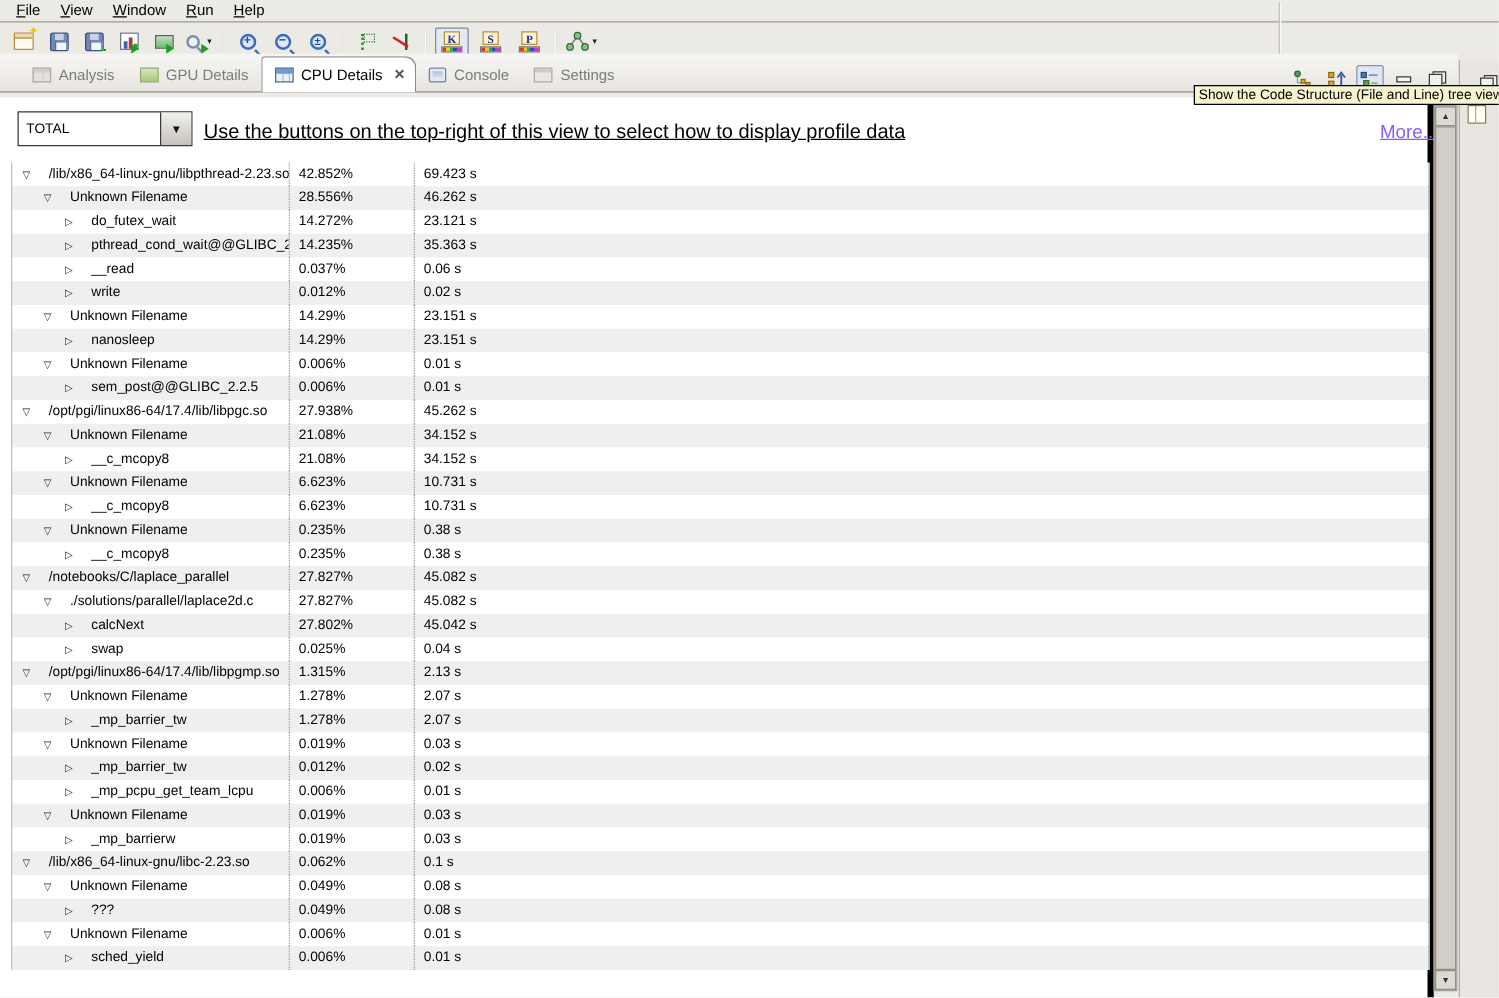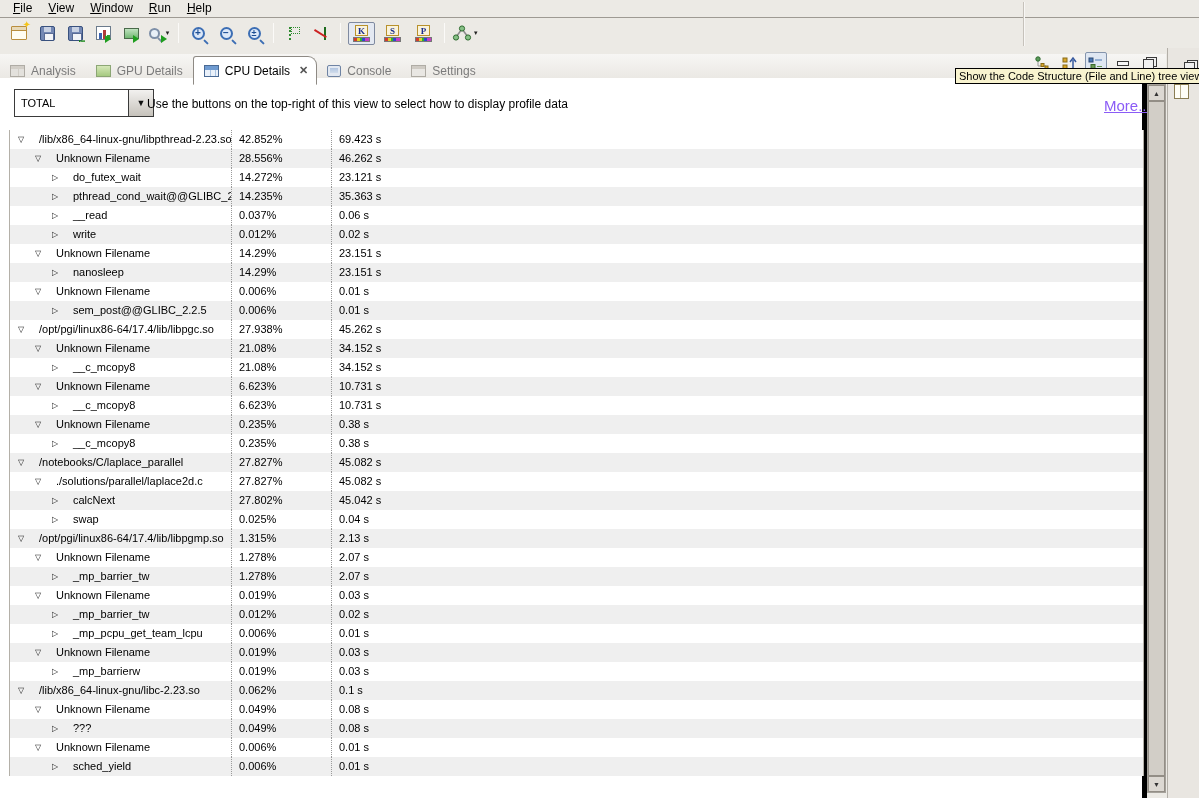--- a/index.html
+++ b/index.html
@@ -55,22 +55,22 @@
   .ksp.pressed { border:1px solid #7f8aa0; background:#e4e9f2; }
   .ksp .lt { width:13px; height:11px; border:1px solid #b8912c; background:#faf3da; color:#1c2f8f;
              font-size:9px; font-weight:bold; line-height:10px; text-align:center; font-family:"Liberation Serif",serif; }
   .ksp .bar { margin-top:1px; width:17px; height:5px; border:1px solid #777;
               background:linear-gradient(90deg,#d43c2c 0 20%,#ddd22c 20% 40%,#2cb42c 40% 55%,#2c48cc 55% 75%,#c43cc4 75% 100%); }
 
   
   #persp-divider { position:absolute; left:1023px; top:2px; height:44px; border-left:1px solid #c6c2bb; border-right:1px solid #f8f7f5; }
 
   
-  #tabbar { position:absolute; top:54px; left:0; width:1166px; height:31px; background:linear-gradient(#f7f6f4,#e8e5e0);
-            border-bottom:1px solid #8e8a84; display:flex; align-items:flex-end; padding-left:0; }
+  #tabbar { position:absolute; top:43px; left:0; width:1166px; height:31px; background:linear-gradient(#f7f6f4,#e8e5e0);
+            border-bottom:1px solid #8e8a84; display:flex; align-items:flex-end; padding-left:16px; }
   .tab { height:26px; display:flex; align-items:center; padding:0 10px; font-size:12px; color:#7b7b7b; gap:6px; position:relative; }
   .tab.active { background:#fff; border:1px solid #8e8a84; border-bottom:1px solid #fff; border-radius:3px 9px 0 0;
                 color:#000; height:29px; margin-bottom:-1px; z-index:2; padding-right:8px; }
   .tab-close { color:#555; font-size:11px; font-weight:bold; margin-left:3px; }
   .t-icn { display:inline-block; }
   .tab:not(.active) .t-icn { opacity:.75; }
   .t-analysis { width:15px; height:12px; background:#e0ded9; border:1px solid #9a968e;
     background-image:linear-gradient(#c8c4bc,#c8c4bc),linear-gradient(#c8c4bc,#c8c4bc);
     background-size:100% 3px,1px 100%; background-position:0 0,7px 0; background-repeat:no-repeat; }
   .t-gpu { width:15px; height:12px; border:1px solid #6b8f4e; background:linear-gradient(#cde6a8,#8fbf5f); }
@@ -96,21 +96,21 @@
   #tooltip { position:absolute; left:955px; top:68px; height:16px; background:#f8f3cf; border:1px solid #000;
              font-size:11px; line-height:14px; padding:0 3px; white-space:nowrap; z-index:50; }
 
   
   #view { position:absolute; top:78px; left:0; width:1147px; bottom:0; background:#fff; border-right:5px solid #000000; }
   #combo { position:absolute; left:14px; top:11px; width:140px; height:28px; border:1px solid #3a3a3a; background:#fff;
            display:flex; align-items:stretch; }
   #combo-val { flex:1; font-size:11px; line-height:26px; padding-left:6px; }
   #combo-btn { width:25px; border-left:1px solid #3a3a3a; background:linear-gradient(#f2f1ef,#c6c2bb);
                display:flex; align-items:center; justify-content:center; font-size:9px; color:#111; }
-  #instruction { position:absolute; left:147px; top:19px; font-size:12px; }
+  #instruction { position:absolute; left:163px; top:19px; font-size:16px;text-decoration:underline; }
   #more { position:absolute; left:1104px; top:19px; font-size:15px; color:#8b5cf6; text-decoration:underline; cursor:pointer; }
 
   #table { position:absolute; left:9px; top:52px; width:1135px; border-left:1px solid #b4b0a8; border-right:1px solid #b4b0a8; }
   .thead { display:grid; grid-template-columns:221px 100px 1fr; height:20px; line-height:19px; font-size:11px;
            background:linear-gradient(#f4f3f1,#d7d4cf); border-top:1px solid #9a968e; border-bottom:1px solid #6e6a62; }
   .thead>div { padding-left:8px; overflow:hidden; white-space:nowrap; }
   .thead .h-pct, .thead .h-time { border-left:1px solid #a9a49c; padding-left:7px; }
 
   .trow { display:grid; grid-template-columns:221px 100px 1fr; height:19px; line-height:19px; font-size:11px; background:#fff; }
   .trow.odd { background:#efefef; }

